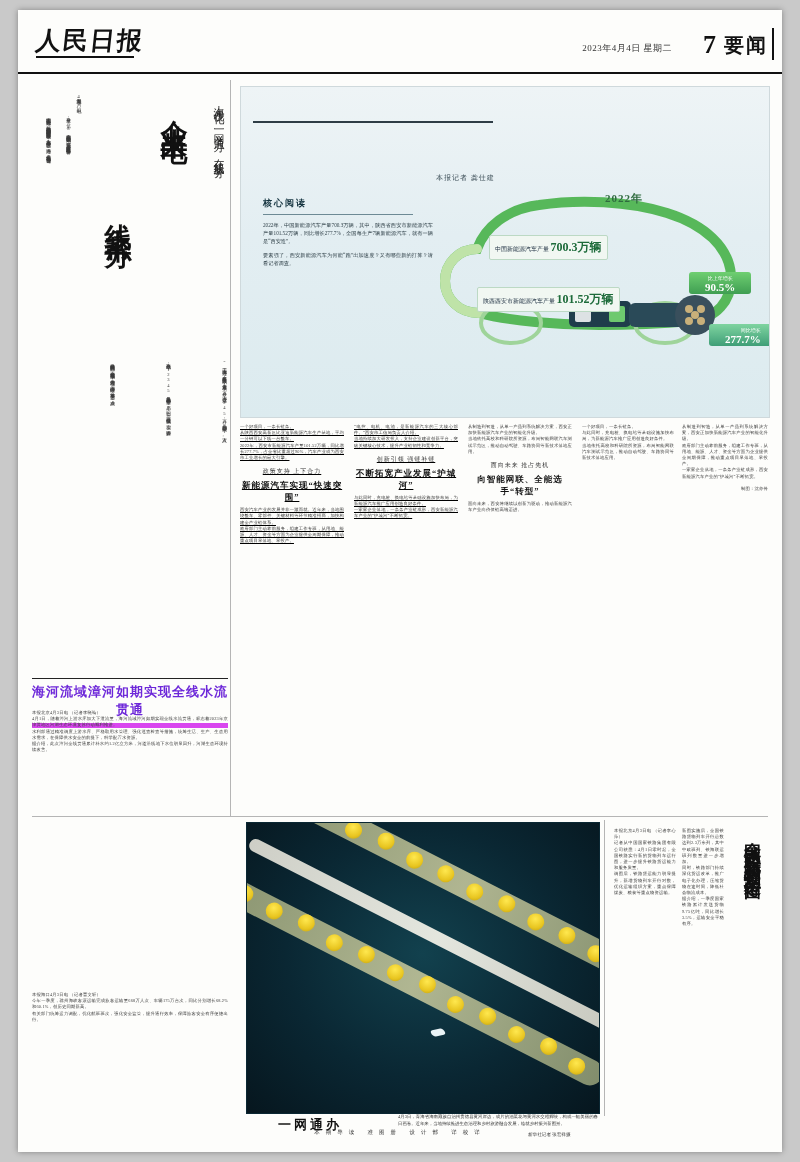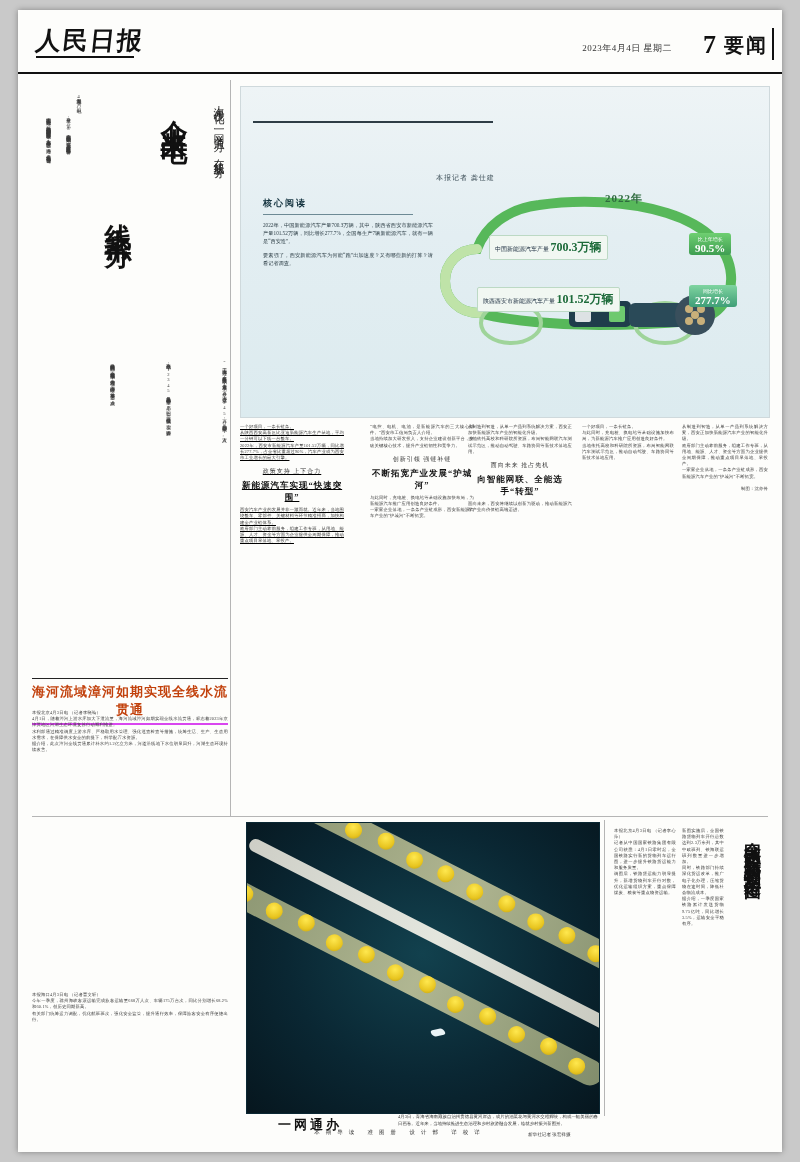--- a/index.html
+++ b/index.html
@@ -72,22 +72,22 @@
     font-size:5px;line-height:8px;color:#333;height:240px;
   }
   .vbody{
     position:absolute;
     writing-mode:vertical-rl;text-orientation:upright;
     font-size:4.6px;line-height:7.2px;color:#3a3a3a;letter-spacing:.3px;
     text-align:justify;
   }
   
   .lhead{
-    position:absolute;font-size:13px;font-weight:bold;color:#c2410c;letter-spacing:1px;
-    border-top:1px solid #222;border-bottom:2px solid #d946ef;padding:4px 0;width:196px;text-align:center;
+    position:absolute;font-size:13px;font-weight:bold;color:#6d28d9;letter-spacing:1px;
+    border-top:1px solid #222;border-bottom:5px solid #d946ef;padding:4px 0;width:196px;text-align:center;
   }
   
   .feature{
     position:absolute;left:222px;top:76px;width:528px;height:330px;
     background:linear-gradient(180deg,#eef4f6 0%,#e3eef2 45%,#dcebef 100%);
     border:1px solid #cfd9dc;
     overflow:hidden;
   }
   .kicker{
     position:absolute;left:16px;top:14px;font-size:11px;font-weight:bold;color:#111;letter-spacing:.6px;
@@ -113,22 +113,22 @@
   .carloop{position:absolute;left:178px;top:96px;width:340px;height:200px;}
   .yearbig{
     position:absolute;left:186px;top:8px;font-size:11px;font-weight:bold;color:#2f6b3f;letter-spacing:1px;
   }
   .pill{
     position:absolute;background:#f1f7f2;border:1px solid #bcd9c4;border-radius:2px;
     font-size:6px;color:#234;padding:3px 5px;white-space:nowrap;
   }
   .pill b{font-size:12px;color:#1d6b3a;}
   .badge{
-    position:absolute;border-radius:3px;color:#fff;padding:3px 6px;text-align:center;
-    font-size:5px;line-height:8px;
+    position:absolute;border-radius:3px;color:#fff;padding:3px 16px;text-align:center;
+    font-size:5px;line-height:8px;margin-top:39px;
   }
   .badge b{display:block;font-size:11px;}
   
   .artcol{position:absolute;}
   .subhead{
     font-size:8.5px;font-weight:bold;color:#111;letter-spacing:1px;text-align:center;margin:4px 0 3px 0;
   }
   .subhead-small{
     font-size:6px;color:#333;letter-spacing:1px;text-align:center;margin:6px 0 2px 0;
   }
@@ -253,37 +253,37 @@
     </div>
     <div class="badge" style="left:448px;top:146px;background:linear-gradient(180deg,#6fcf71,#3f9e52);">
       <span>比上年增长</span>
       <b>90.5%</b>
     </div>
 
     <div class="pill" style="left:236px;top:200px;">
       <span>陕西西安市新能源汽车产量</span>
       <b>101.52万辆</b>
     </div>
-    <div class="badge" style="left:448px;top:198px;background:linear-gradient(180deg,#7fd4a0,#3f9e77);">
+    <div class="badge" style="left:468px;top:198px;background:linear-gradient(180deg,#7fd4a0,#3f9e77);text-align:right;">
       <span>同比增长</span>
       <b>277.7%</b>
     </div>
   </div>
 
   <div class="artcol" style="left:222px;top:414px;width:104px;text-decoration:underline;">
     <div class="tinytext-h">一个好项目，一条长链条。</div>
     <div class="tinytext-h">从陕西西安高新区比亚迪新能源汽车生产基地，平均一分钟可以下线一台整车。</div>
     <div class="tinytext-h">2022年，西安市新能源汽车产量101.52万辆，同比增长277.7%，占全省比重超过90%，汽车产业成为西安市工业增长的最大引擎。</div>
     <div class="subhead-small">政策支持 上下合力</div>
     <div class="subhead">新能源汽车实现“快速突围”</div>
     <div class="tinytext-h">西安汽车产业的发展并非一蹴而就。近年来，当地围绕整车、零部件、关键材料等环节精准招商，加快构建全产业链体系。</div>
     <div class="tinytext-h">政府部门主动靠前服务，组建工作专班，从用地、能源、人才、资金等方面为企业提供全周期保障，推动重点项目早落地、早投产。</div>
   </div>
 
-  <div class="artcol" style="left:352px;top:414px;width:104px;">
+  <div class="artcol" style="left:336px;top:414px;width:104px;text-decoration:underline;">
     <div class="tinytext-h">“电控、电机、电池，是新能源汽车的三大核心部件。”西安市工信局负责人介绍。</div>
     <div class="tinytext-h">当地持续加大研发投入，支持企业建设创新平台，突破关键核心技术，提升产业链韧性和竞争力。</div>
     <div class="subhead-small">创新引领 强链补链</div>
     <div class="subhead">不断拓宽产业发展“护城河”</div>
     <div class="tinytext-h">与此同时，充电桩、换电站等基础设施加快布局，为新能源汽车推广应用创造良好条件。</div>
     <div class="tinytext-h">一家家企业落地，一条条产业链成形，西安新能源汽车产业的“护城河”不断拓宽。</div>
   </div>
 
   <div class="artcol" style="left:450px;top:414px;width:104px;">
     <div class="tinytext-h">从制造到智造，从单一产品到系统解决方案，西安正加快新能源汽车产业的智能化升级。</div>

